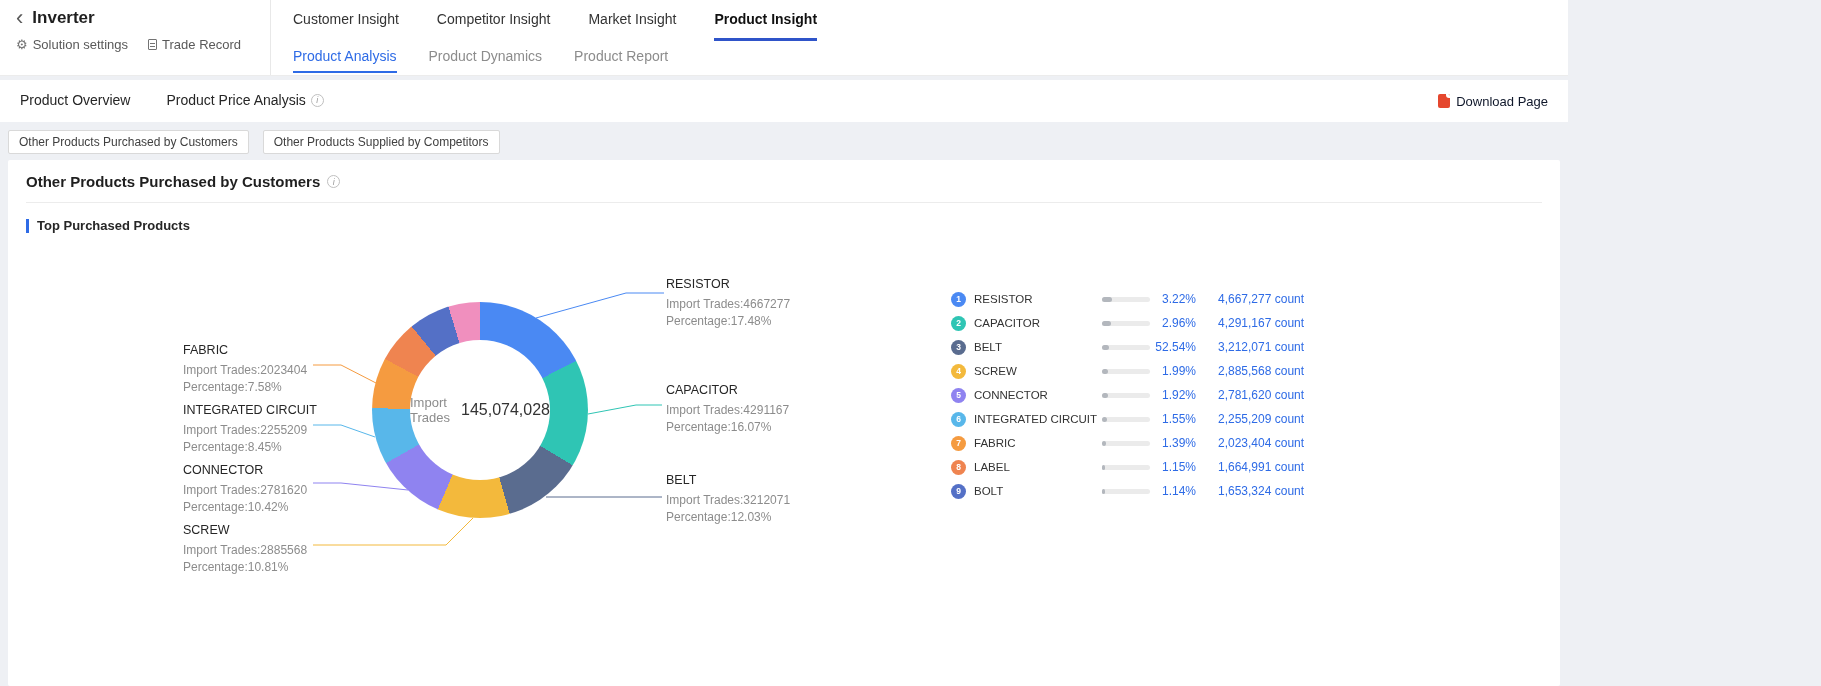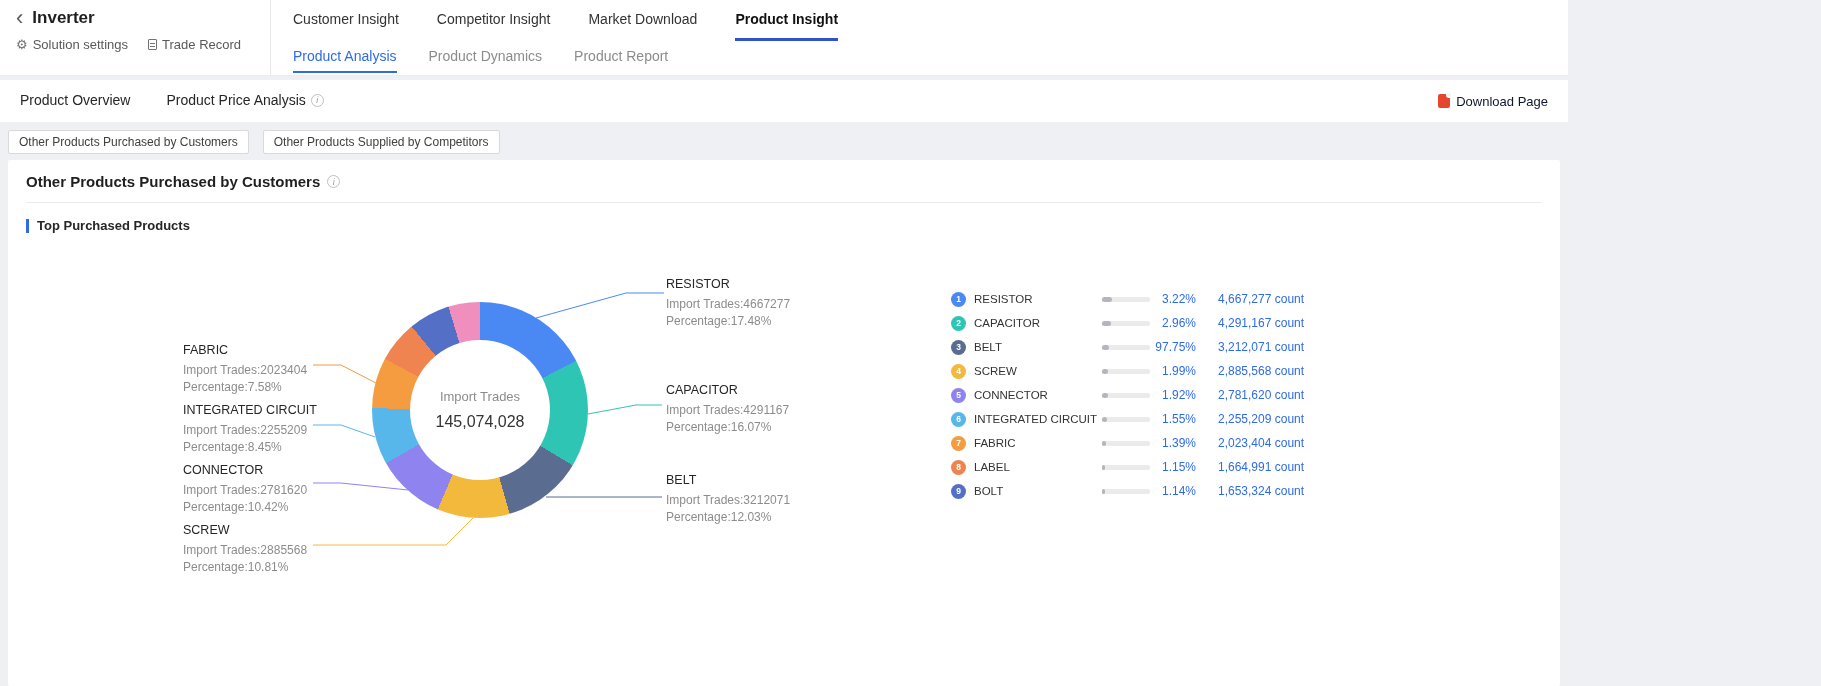--- a/index.html
+++ b/index.html
@@ -56,21 +56,21 @@
   .card-title-row { display:flex; align-items:center; gap:7px; padding:13px 0 12px; border-bottom:1px solid #ececec; }
   .card-title { font-size:15px; font-weight:bold; color:#1f1f1f; }
   .subsection { margin-top:14px; display:flex; align-items:flex-end; gap:8px; height:16px; }
   .blue-bar { width:3px; height:14px; background:#2e6be6; }
   .subsection-title { font-size:13px; font-weight:bold; color:#262626; }
 
   
   .chart-area { position:relative; height:420px; margin-top:22px; }
   .donut { position:absolute; left:346px; top:47px; width:216px; height:216px; border-radius:50%; }
   .donut-hole { position:absolute; left:38px; top:38px; width:140px; height:140px;
-                background:#fff; border-radius:50%; display:flex; flex-direction:column;
+                background:#fff; border-radius:50%; display:flex; flex-direction:row;
                 align-items:center; justify-content:center; gap:9px; }
   .center-label { font-size:13px; color:#8c8c8c; }
   .center-value { font-size:16px; color:#333; }
   .lines-svg { position:absolute; left:0; top:0; pointer-events:none; }
   .callout { position:absolute; width:180px; font-size:12px; }
   .c-name { font-size:12.5px; color:#262626; margin-bottom:5px; }
   .c-line { color:#8c8c8c; line-height:17px; }
 
   
   .ranking { position:absolute; left:925px; top:32px; width:380px; }
@@ -102,21 +102,21 @@
         <span class="hdr-action">
           <span class="doc-icon"></span>
           <span>Trade Record</span>
         </span>
       </div>
     </div>
     <div class="hdr-tabs">
       <div class="main-tabs">
         <span class="main-tab">Customer Insight</span>
         <span class="main-tab">Competitor Insight</span>
-        <span class="main-tab">Market Download</span>
+        <span class="main-tab">Market Insight</span>
         <span class="main-tab active">Product Insight</span>
       </div>
       <div class="sub-tabs">
         <span class="sub-tab active">Product Analysis</span>
         <span class="sub-tab">Product Dynamics</span>
         <span class="sub-tab">Product Report</span>
       </div>
     </div>
   </div>
 
@@ -223,21 +223,21 @@
             </span>
             <span class="r-pct">2.96%</span>
             <span class="r-count">4,291,167 count</span>
           </div>
           <div class="rank-row">
             <span class="badge" style="background: rgb(90, 108, 143);">3</span>
             <span class="r-name">BELT</span>
             <span class="r-bar">
               <span class="r-fill" style="width: 6.6px;"></span>
             </span>
-            <span class="r-pct">97.75%</span>
+            <span class="r-pct">52.54%</span>
             <span class="r-count">3,212,071 count</span>
           </div>
           <div class="rank-row">
             <span class="badge" style="background: rgb(243, 185, 60);">4</span>
             <span class="r-name">SCREW</span>
             <span class="r-bar">
               <span class="r-fill" style="width: 6px;"></span>
             </span>
             <span class="r-pct">1.99%</span>
             <span class="r-count">2,885,568 count</span>

